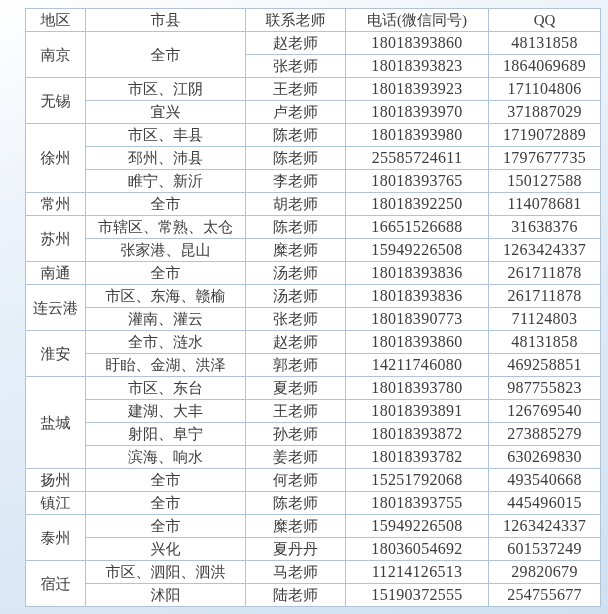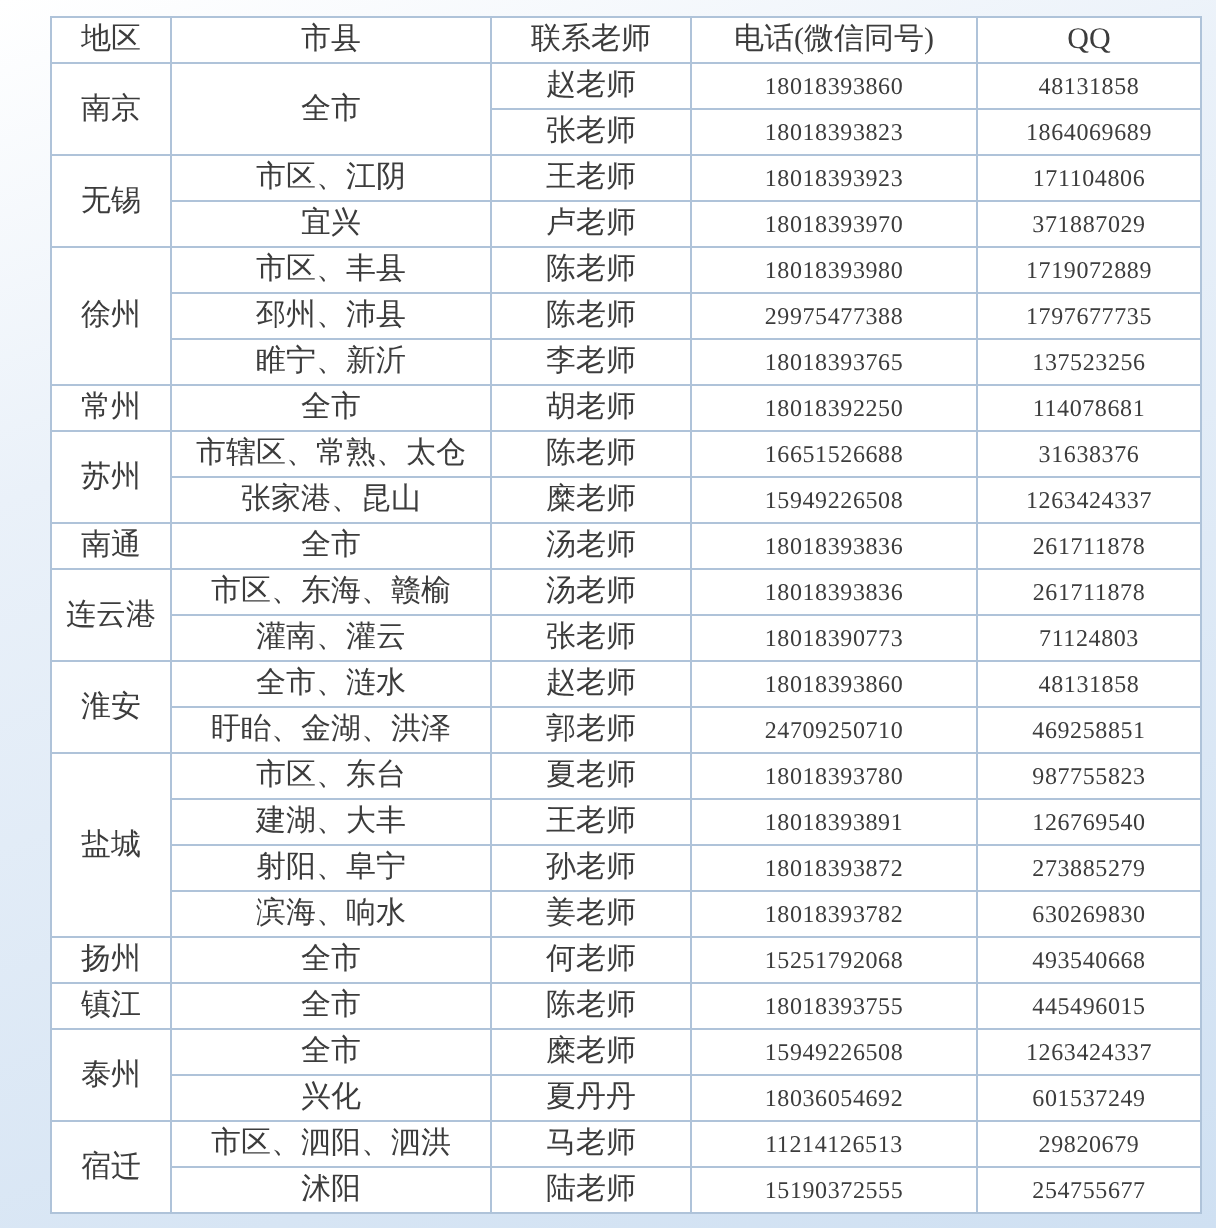--- a/index.html
+++ b/index.html
@@ -41,21 +41,21 @@
     vertical-align: middle;
     font-size: 15px;
     font-weight: 400;
     color: var(--text-color);
     white-space: nowrap;
     overflow: hidden;
     padding: 0 1px;
     line-height: 22px;
     background: var(--cell-bg);
   }
-  td.phone-cell, td.qq-cell { font-size: 12px; letter-spacing: 0.3px; }
+  td.phone-cell, td.qq-cell { font-size: 16px; letter-spacing: 0.3px; }
 </style>
 </head>
 <body>
 
 <div class="canvas">
   <table class="contact-table">
     <colgroup>
       <col class="c-region">
       <col class="c-area">
       <col class="c-teacher">
@@ -100,28 +100,28 @@
         <tr>
           <td class="region-cell" rowspan="3">徐州</td>
           <td class="area-cell">市区、丰县</td>
           <td class="teacher-cell">陈老师</td>
           <td class="phone-cell">18018393980</td>
           <td class="qq-cell">1719072889</td>
         </tr>
         <tr>
           <td class="area-cell">邳州、沛县</td>
           <td class="teacher-cell">陈老师</td>
-          <td class="phone-cell">29975477388</td>
+          <td class="phone-cell">25585724611</td>
           <td class="qq-cell">1797677735</td>
         </tr>
         <tr>
           <td class="area-cell">睢宁、新沂</td>
           <td class="teacher-cell">李老师</td>
           <td class="phone-cell">18018393765</td>
-          <td class="qq-cell">137523256</td>
+          <td class="qq-cell">150127588</td>
         </tr>
         <tr>
           <td class="region-cell">常州</td>
           <td class="area-cell">全市</td>
           <td class="teacher-cell">胡老师</td>
           <td class="phone-cell">18018392250</td>
           <td class="qq-cell">114078681</td>
         </tr>
         <tr>
           <td class="region-cell" rowspan="2">苏州</td>
@@ -159,21 +159,21 @@
         <tr>
           <td class="region-cell" rowspan="2">淮安</td>
           <td class="area-cell">全市、涟水</td>
           <td class="teacher-cell">赵老师</td>
           <td class="phone-cell">18018393860</td>
           <td class="qq-cell">48131858</td>
         </tr>
         <tr>
           <td class="area-cell">盱眙、金湖、洪泽</td>
           <td class="teacher-cell">郭老师</td>
-          <td class="phone-cell">24709250710</td>
+          <td class="phone-cell">14211746080</td>
           <td class="qq-cell">469258851</td>
         </tr>
         <tr>
           <td class="region-cell" rowspan="4">盐城</td>
           <td class="area-cell">市区、东台</td>
           <td class="teacher-cell">夏老师</td>
           <td class="phone-cell">18018393780</td>
           <td class="qq-cell">987755823</td>
         </tr>
         <tr>

